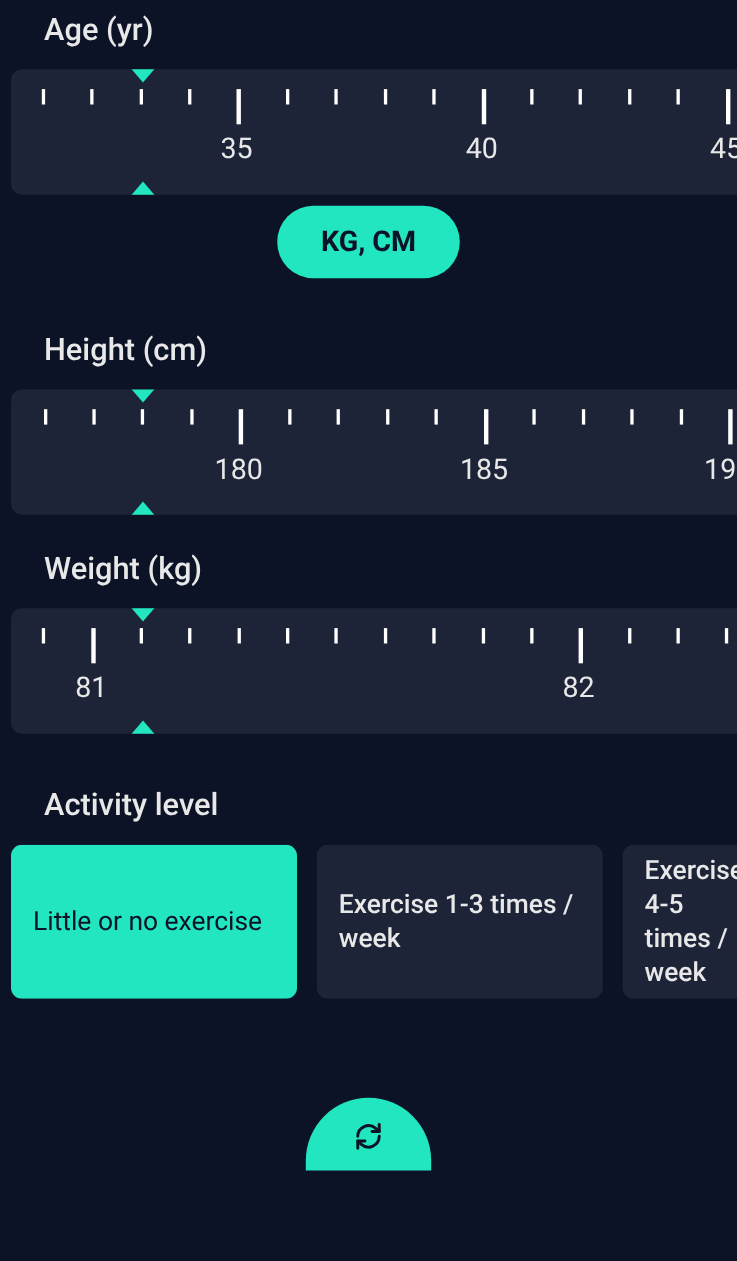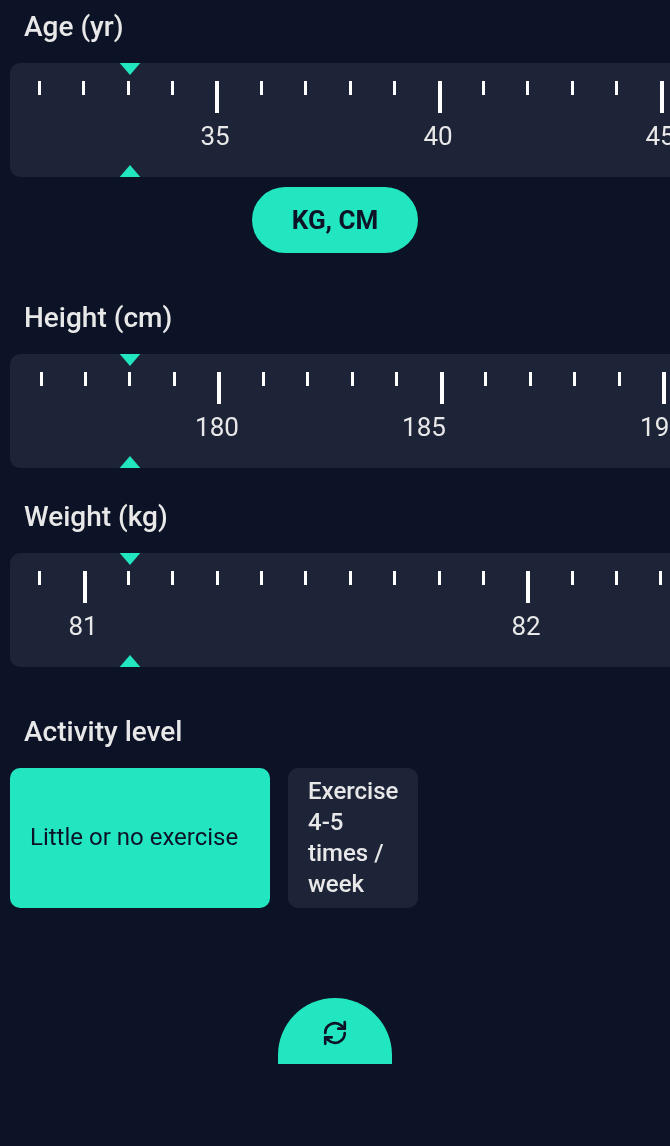--- a/index.html
+++ b/index.html
@@ -6,21 +6,21 @@
   body {
     width: 670px;
     height: 1146px;
     background: #0d1326;
     color: #ffffff;
     font-family: -apple-system, BlinkMacSystemFont, 'Segoe UI', Roboto, sans-serif;
     overflow: hidden;
     position: relative;
   }
   .section {
-    padding: 0 24px;
+    padding: 0 40px;
   }
   .label {
     font-size: 28px;
     font-weight: 500;
     color: #e8e8e8;
     margin-bottom: 20px;
   }
   .label-age { margin-top: 10px; }
   .label-unit { margin-top: 48px; }
   .label-height { margin-top: 48px; }
@@ -198,21 +198,21 @@
     <div class="tick minor" style="left: 296px;"></div>
     <div class="tick minor" style="left: 341px;"></div>
     <div class="tick minor" style="left: 385px;"></div>
     <div class="tick minor" style="left: 474px;"></div>
     <div class="tick minor" style="left: 519px;"></div>
     <div class="tick minor" style="left: 563px;"></div>
     <div class="tick minor" style="left: 608px;"></div>
     <div class="tick major" style="left: 207px;"></div>
     <div class="tick-label" style="left: 207px;">180</div>
     <div class="tick major" style="left: 430px;"></div>
-    <div class="tick-label" style="left: 414px;">185</div>
+    <div class="tick-label" style="left: 430px;">185</div>
     <div class="tick major" style="left: 652px;"></div>
     <div class="tick-label" style="left: 652px;">190</div>
   </div>
 
 <div class="section">
   <div class="label label-weight">Weight (kg)</div>
 </div>
 
 <div class="ruler" style="margin-left:10px;margin-right:0;border-radius:10px 0 0 10px;">
   <div class="arrow-down" style="left: 120px;"></div>
@@ -235,20 +235,21 @@
     <div class="tick major" style="left: 516px;"></div>
     <div class="tick-label" style="left: 516px;">82</div>
   </div>
 
 <div class="section">
   <div class="label label-activity">Activity level</div>
 </div>
 
 <div class="activity-row" style="margin-left:10px;">
   <div class="activity-card active">Little or no exercise</div>
+  <div class="activity-card inactive">Exercise 1-3 times / week</div>
   <div class="activity-card inactive partial">Exercise 4-5 times / week</div>
 </div>
 
 <div class="calc-row">
   <div class="calc-btn">
     <svg class="calc-icon" viewBox="0 0 24 24" fill="none" stroke="#0d1326" stroke-width="2.5" stroke-linecap="round" stroke-linejoin="round">
       <path d="M21 2v6h-6"></path>
       <path d="M3 12a9 9 0 0 1 15-6.7L21 8"></path>
       <path d="M3 22v-6h6"></path>
       <path d="M21 12a9 9 0 0 1-15 6.7L3 16"></path>

